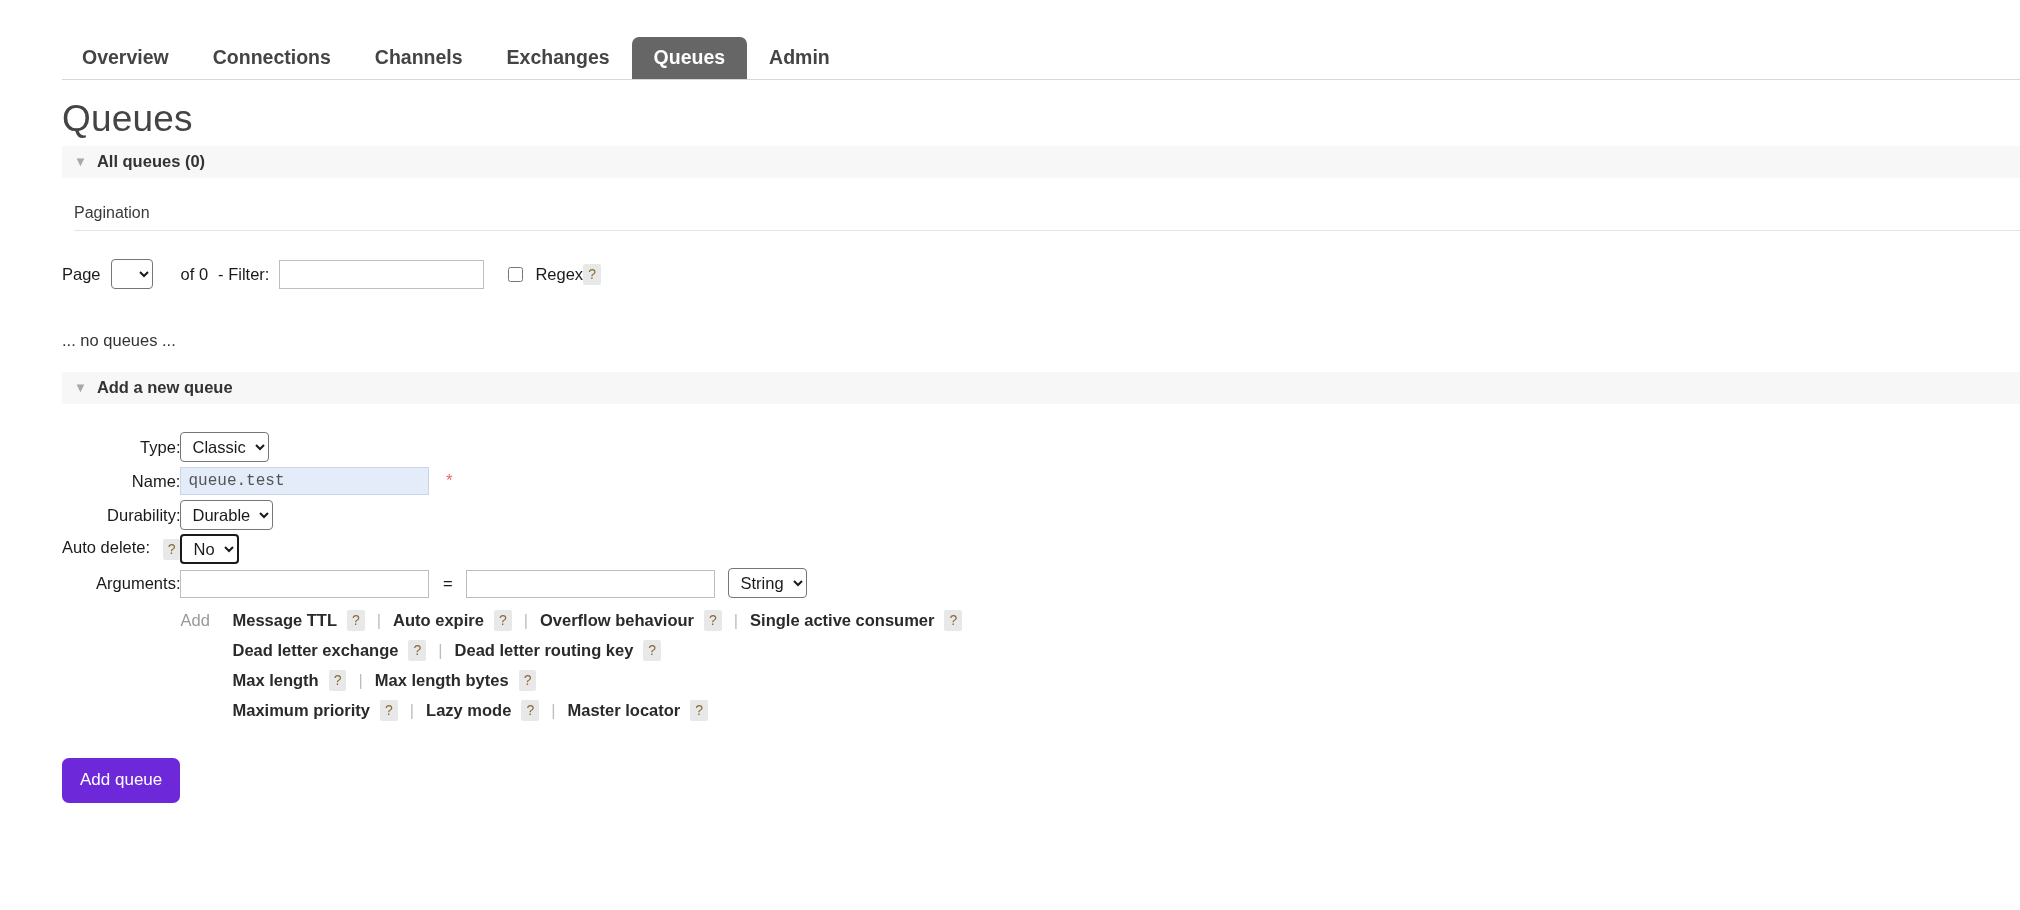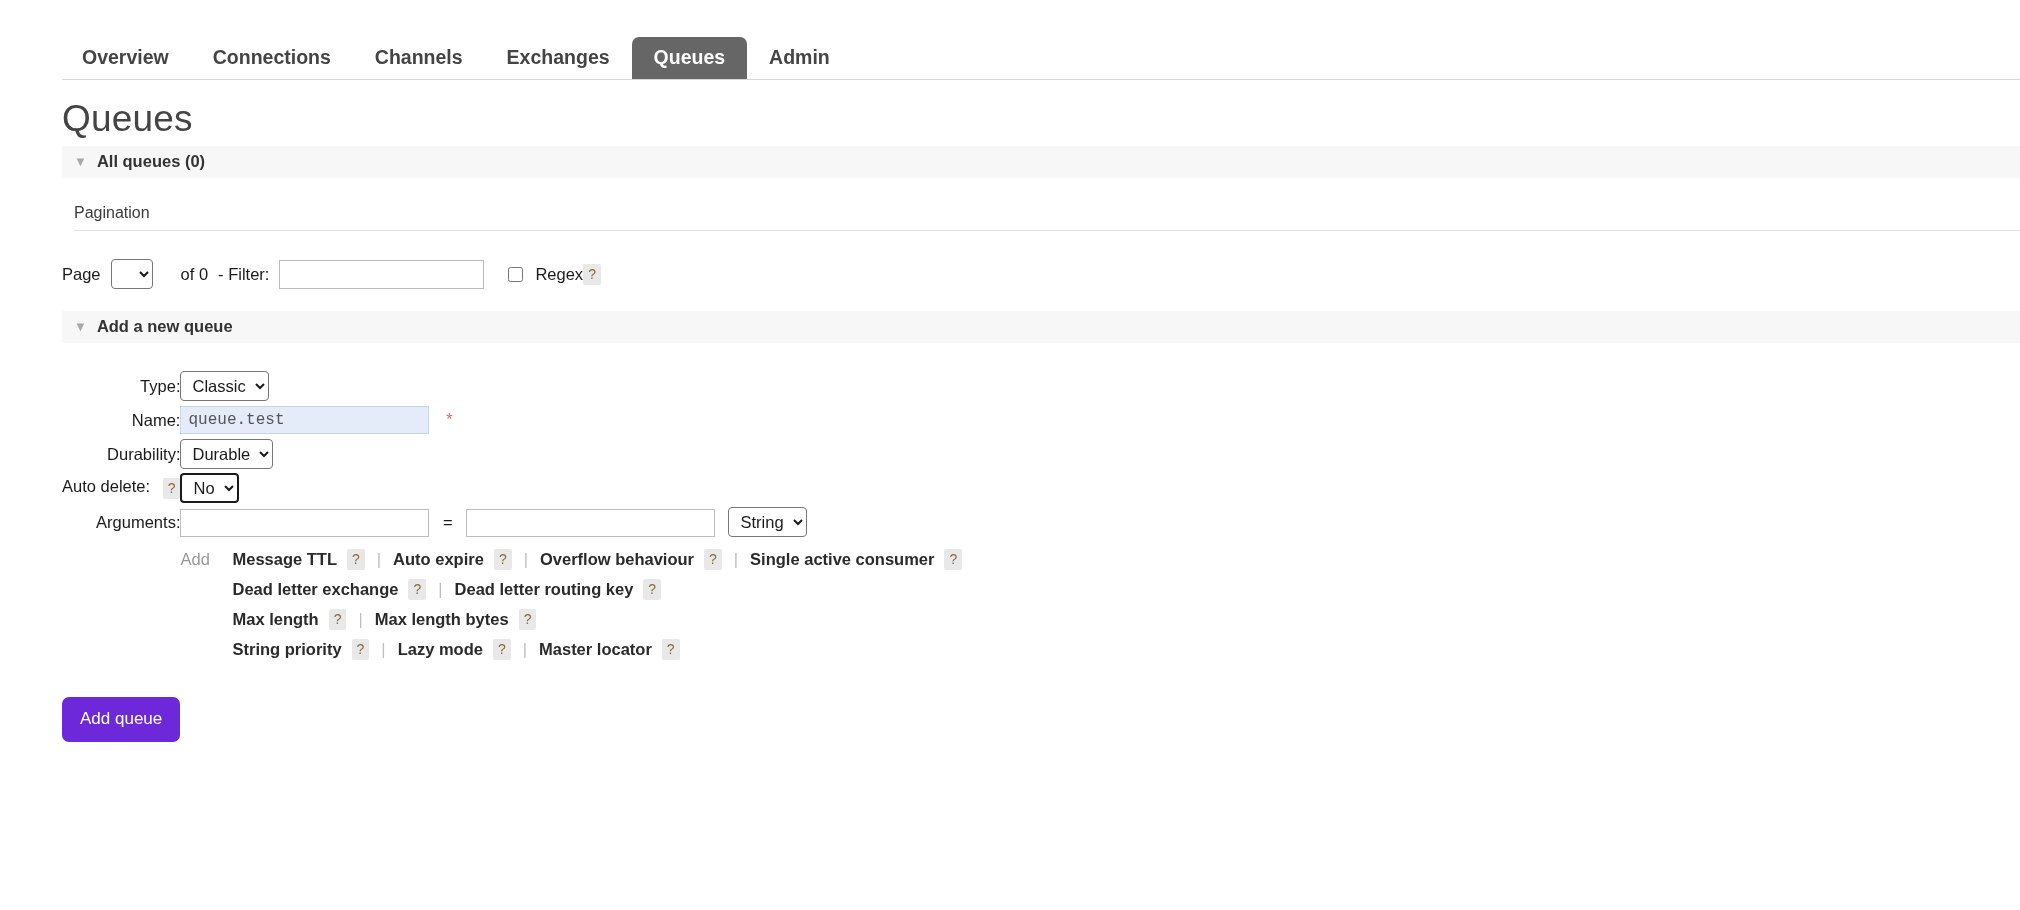--- a/index.html
+++ b/index.html
@@ -306,20 +306,21 @@
       <span class="pg-filter-label">- Filter:</span>
       <input class="txt filter" type="text" value="" style="">
       <span class="checkbox-wrap">
         <input class="cb" type="checkbox" style="">
         <span class="cb-label">Regex</span>
         <span class="help">?</span>
       </span>
     </div>
   </div>
 
+  <div class="no-items">... no queues ...</div>
 
   <div class="section-head" style="margin-top:22px;">
     <span class="tri">▼</span>
     <span>Add a new queue</span>
   </div>
 
   <div class="form-wrap">
     <table class="form">
       <tbody>
           <tr>
@@ -417,21 +418,21 @@
               <span class="sep">|</span>
               <span class="preset-item">
                 <a class="preset-link" href="#">Max length bytes</a>
                 <span class="help">?</span>
               </span>
             </div>
 
             <div class="presets-row">
               <span class="add-word"></span>
               <span class="preset-item">
-                <a class="preset-link" href="#">String priority</a>
+                <a class="preset-link" href="#">Maximum priority</a>
                 <span class="help">?</span>
               </span>
               <span class="sep">|</span>
               <span class="preset-item">
                 <a class="preset-link" href="#">Lazy mode</a>
                 <span class="help">?</span>
               </span>
               <span class="sep">|</span>
               <span class="preset-item">
                 <a class="preset-link" href="#">Master locator</a>

